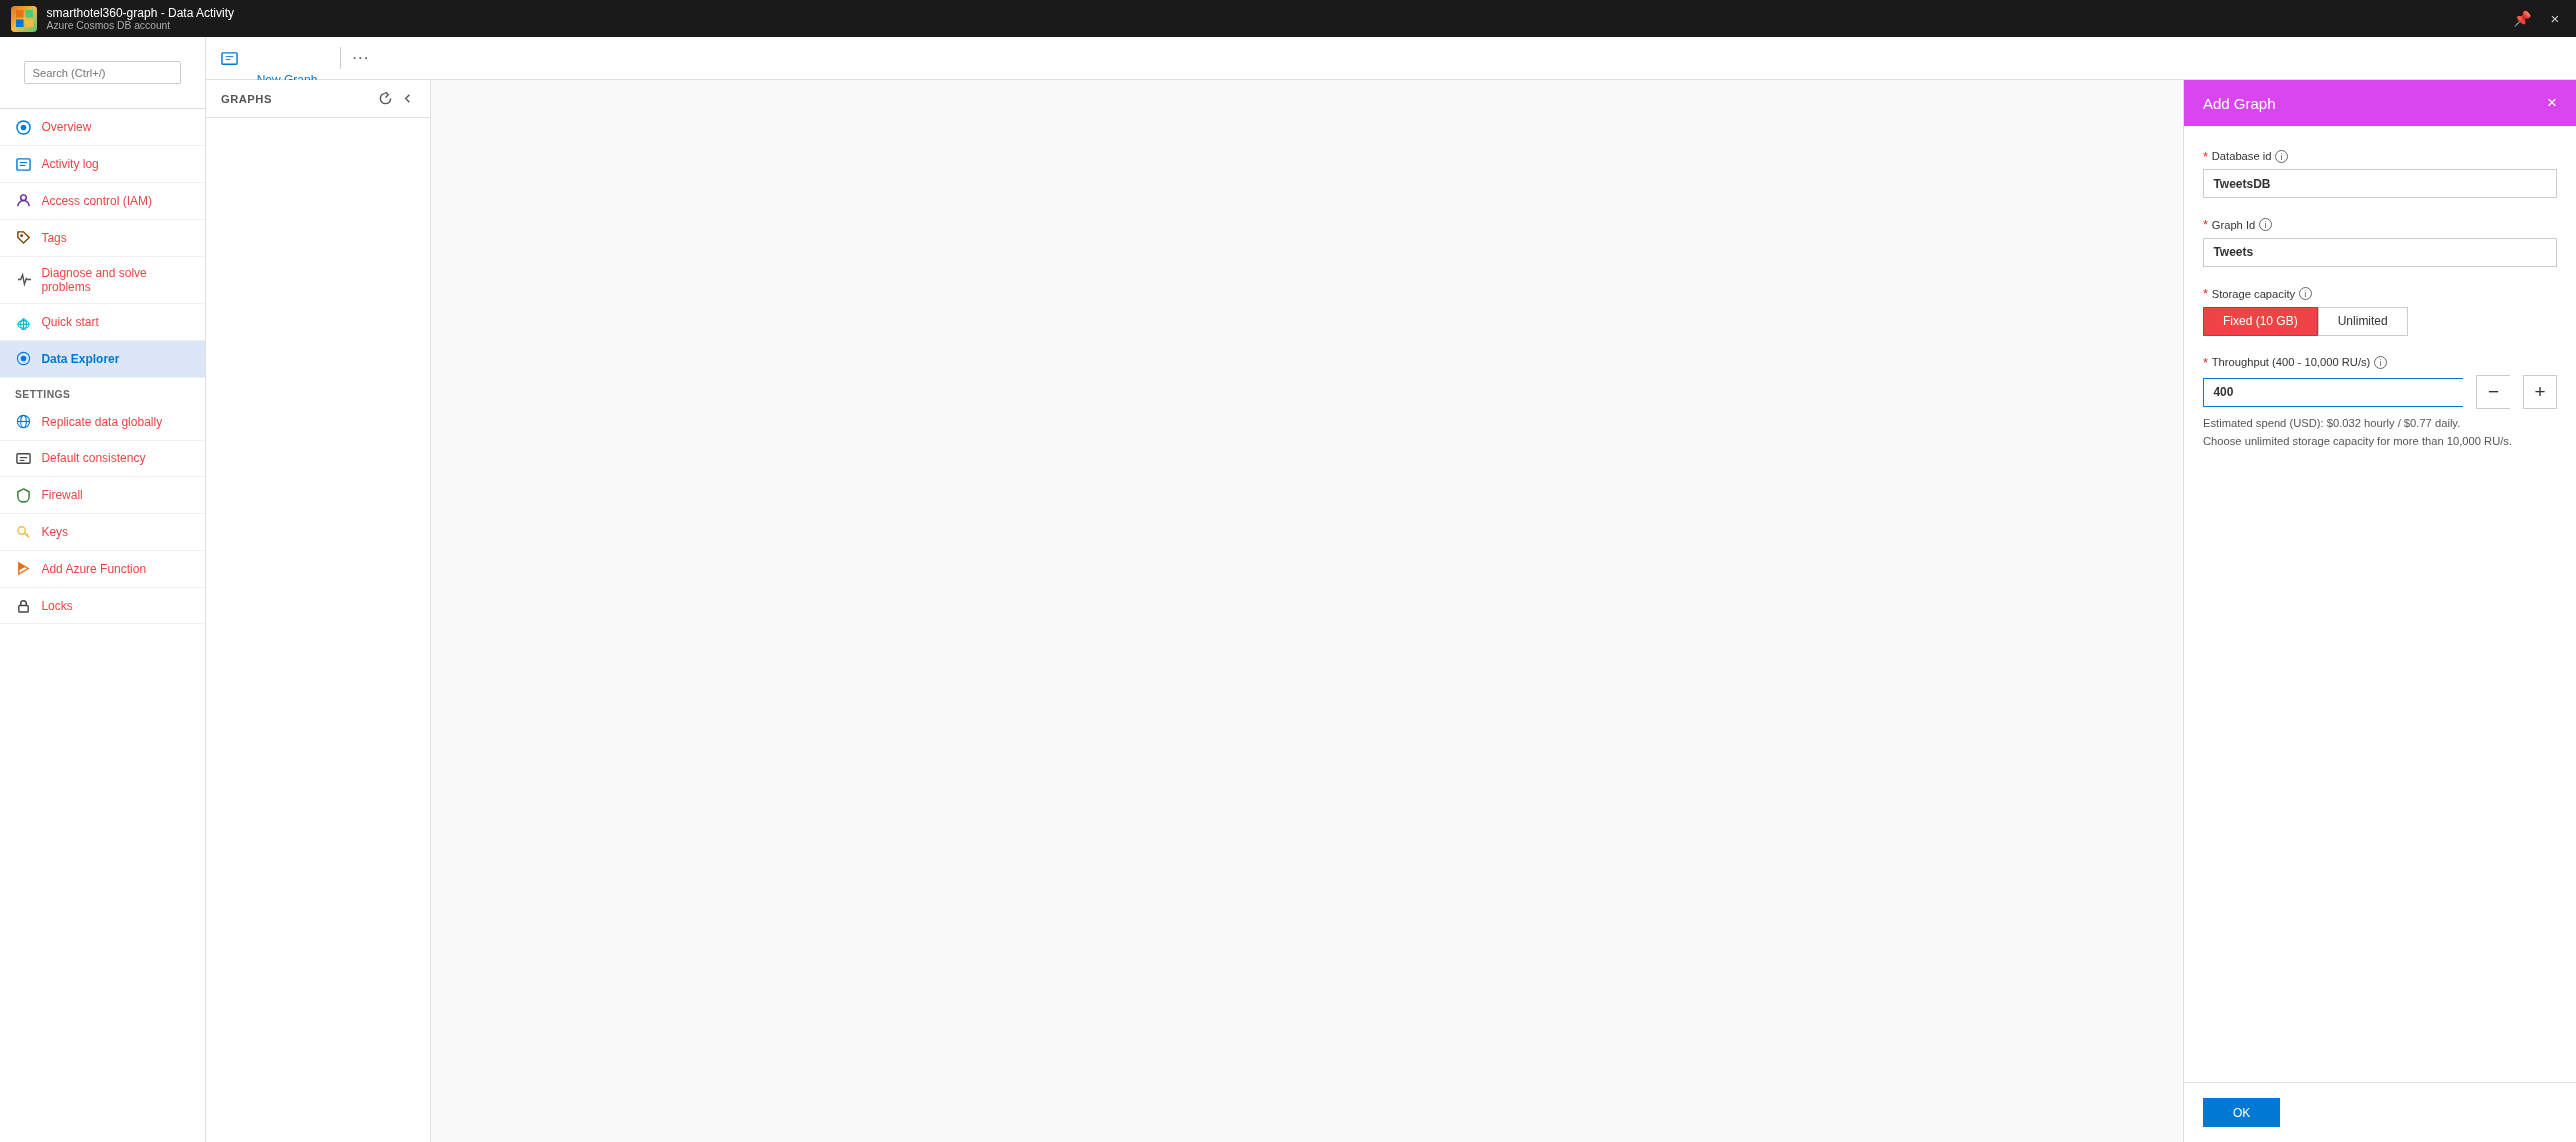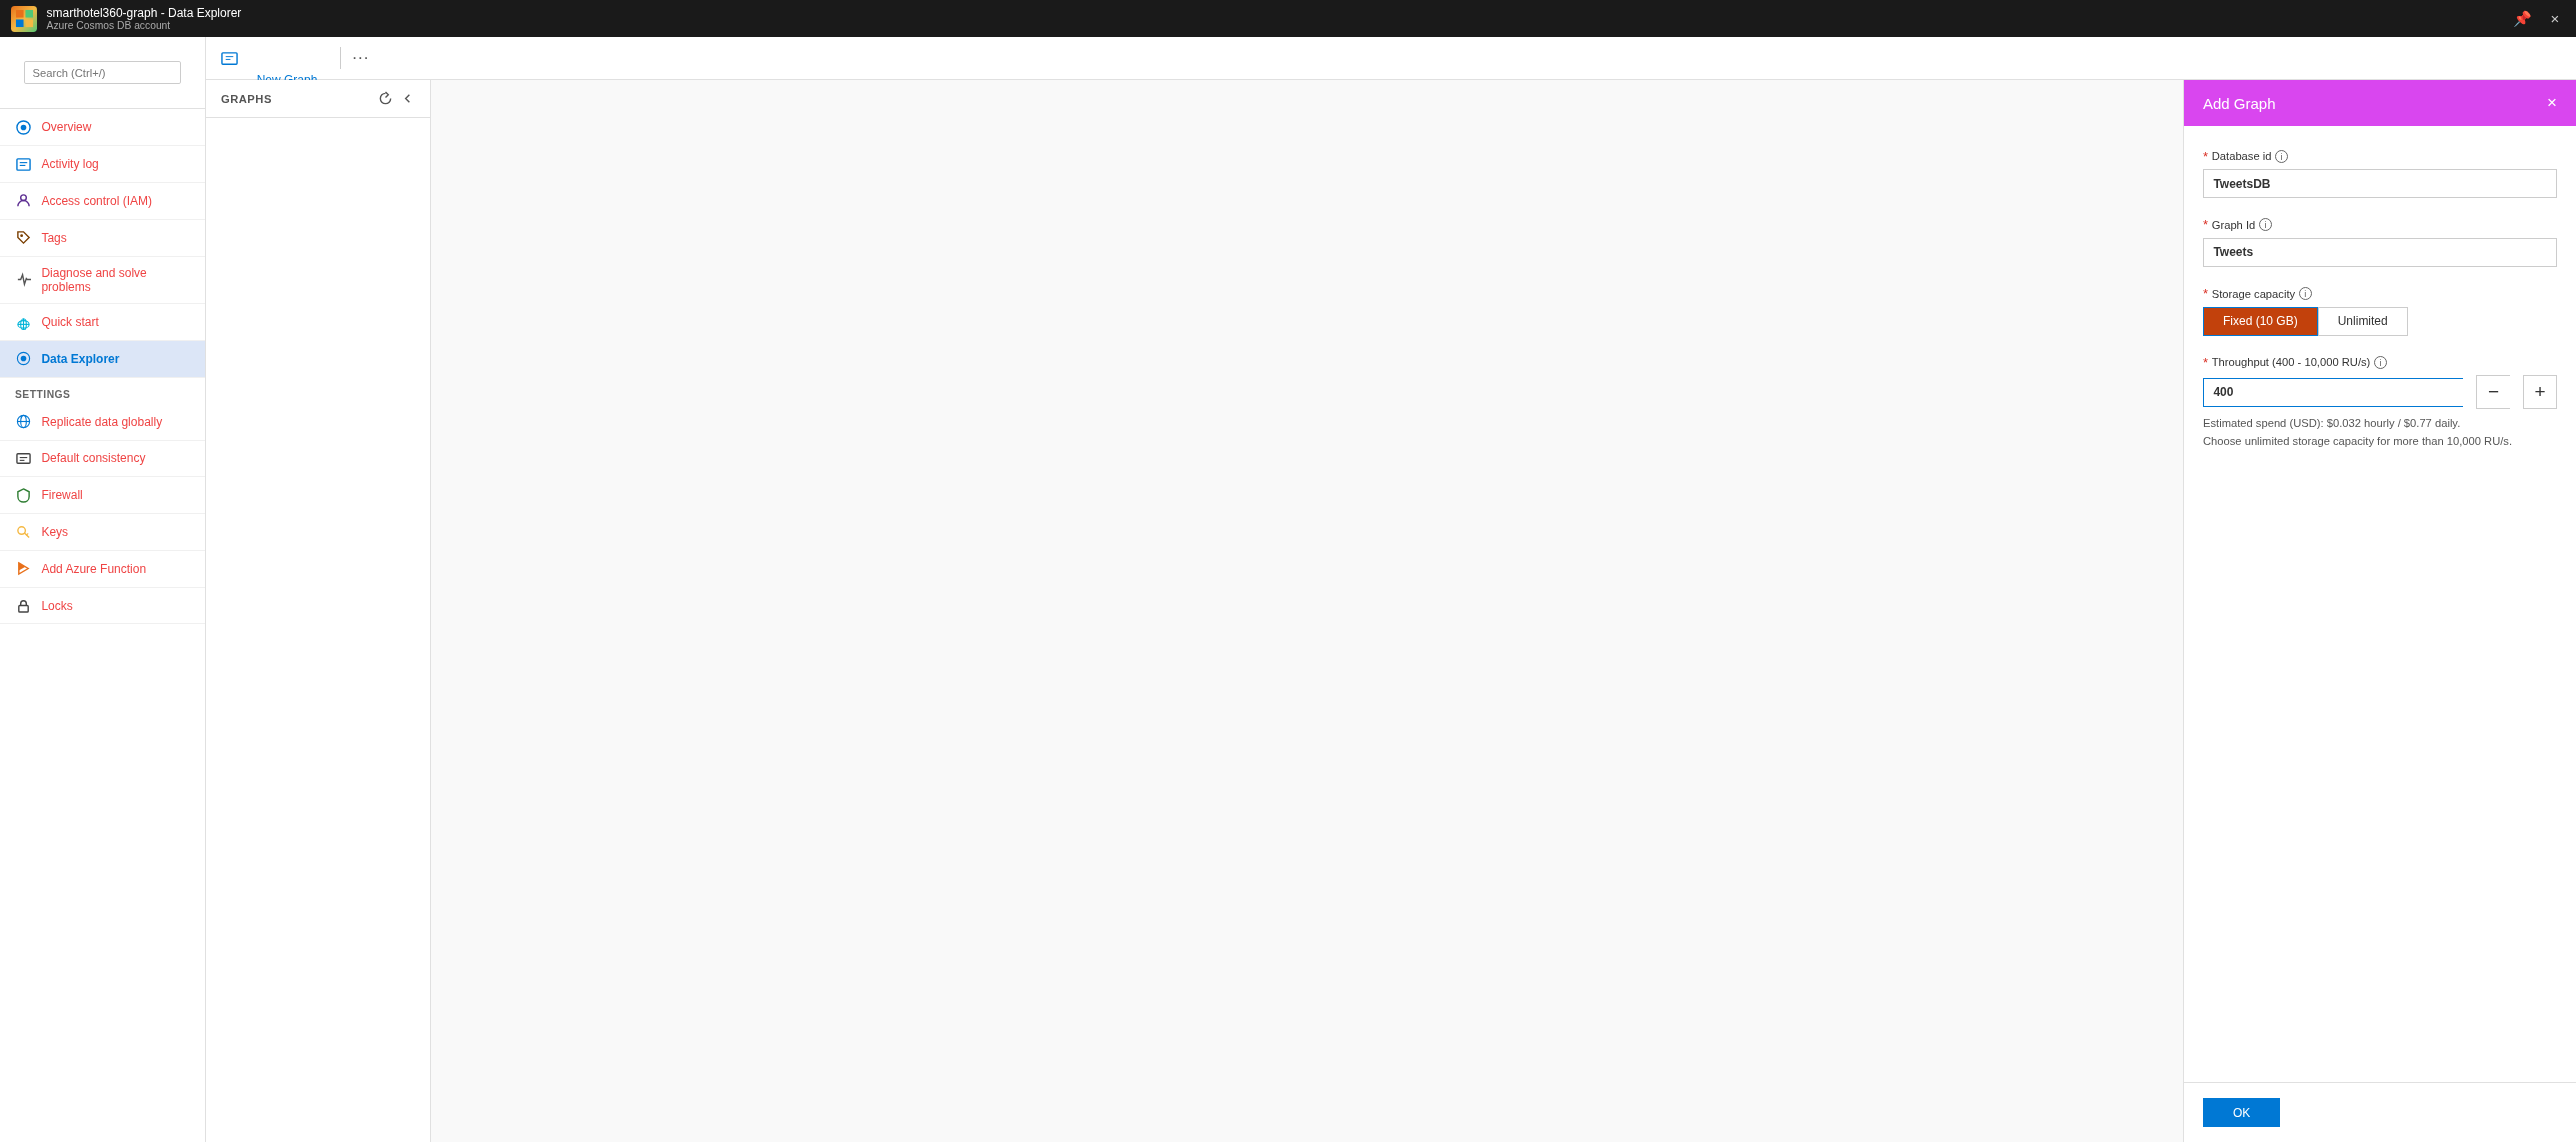--- a/index.html
+++ b/index.html
@@ -182,21 +182,21 @@
     .capacity-buttons { display: flex; }
     .capacity-btn {
       padding: 6.6px 19px;
       border: 0.9px solid #ccc;
       font-size: 12px;
       cursor: pointer;
       background: #fff;
       color: #333;
     }
     .capacity-btn.active {
-      background: #c2410c;
+      background: #ef4444;
       color: #fff;
       border-color: #0078d4;
     }
 
     
     .throughput-row { display: flex; align-items: center; gap: 13px; }
     .throughput-row .form-input { flex: 1; border-right: none; }
     .throughput-btn {
       width: 34px; height: 34px;
       background: #fff;
@@ -231,21 +231,21 @@
   <div class="title-bar-left">
     <div class="title-bar-logo">
       <svg width="19" height="19" viewBox="0 0 20 20">
         <rect x="1" y="1" width="8" height="8" fill="#e8701a"></rect>
         <rect x="11" y="1" width="8" height="8" fill="#50c878"></rect>
         <rect x="1" y="11" width="8" height="8" fill="#0078d4"></rect>
         <rect x="11" y="11" width="8" height="8" fill="#f5b944"></rect>
       </svg>
     </div>
     <div class="title-bar-text">
-      <span class="title-bar-title">smarthotel360-graph - Data Explorer</span>
+      <span class="title-bar-title">smarthotel360-graph - Data Activity</span>
       <span class="title-bar-subtitle">Azure Cosmos DB account</span>
     </div>
   </div>
   <div class="title-bar-controls">
     <button class="title-bar-btn">📌</button>
     <button class="title-bar-btn">×</button>
   </div>
 </div>
 
 <div class="main-layout">

